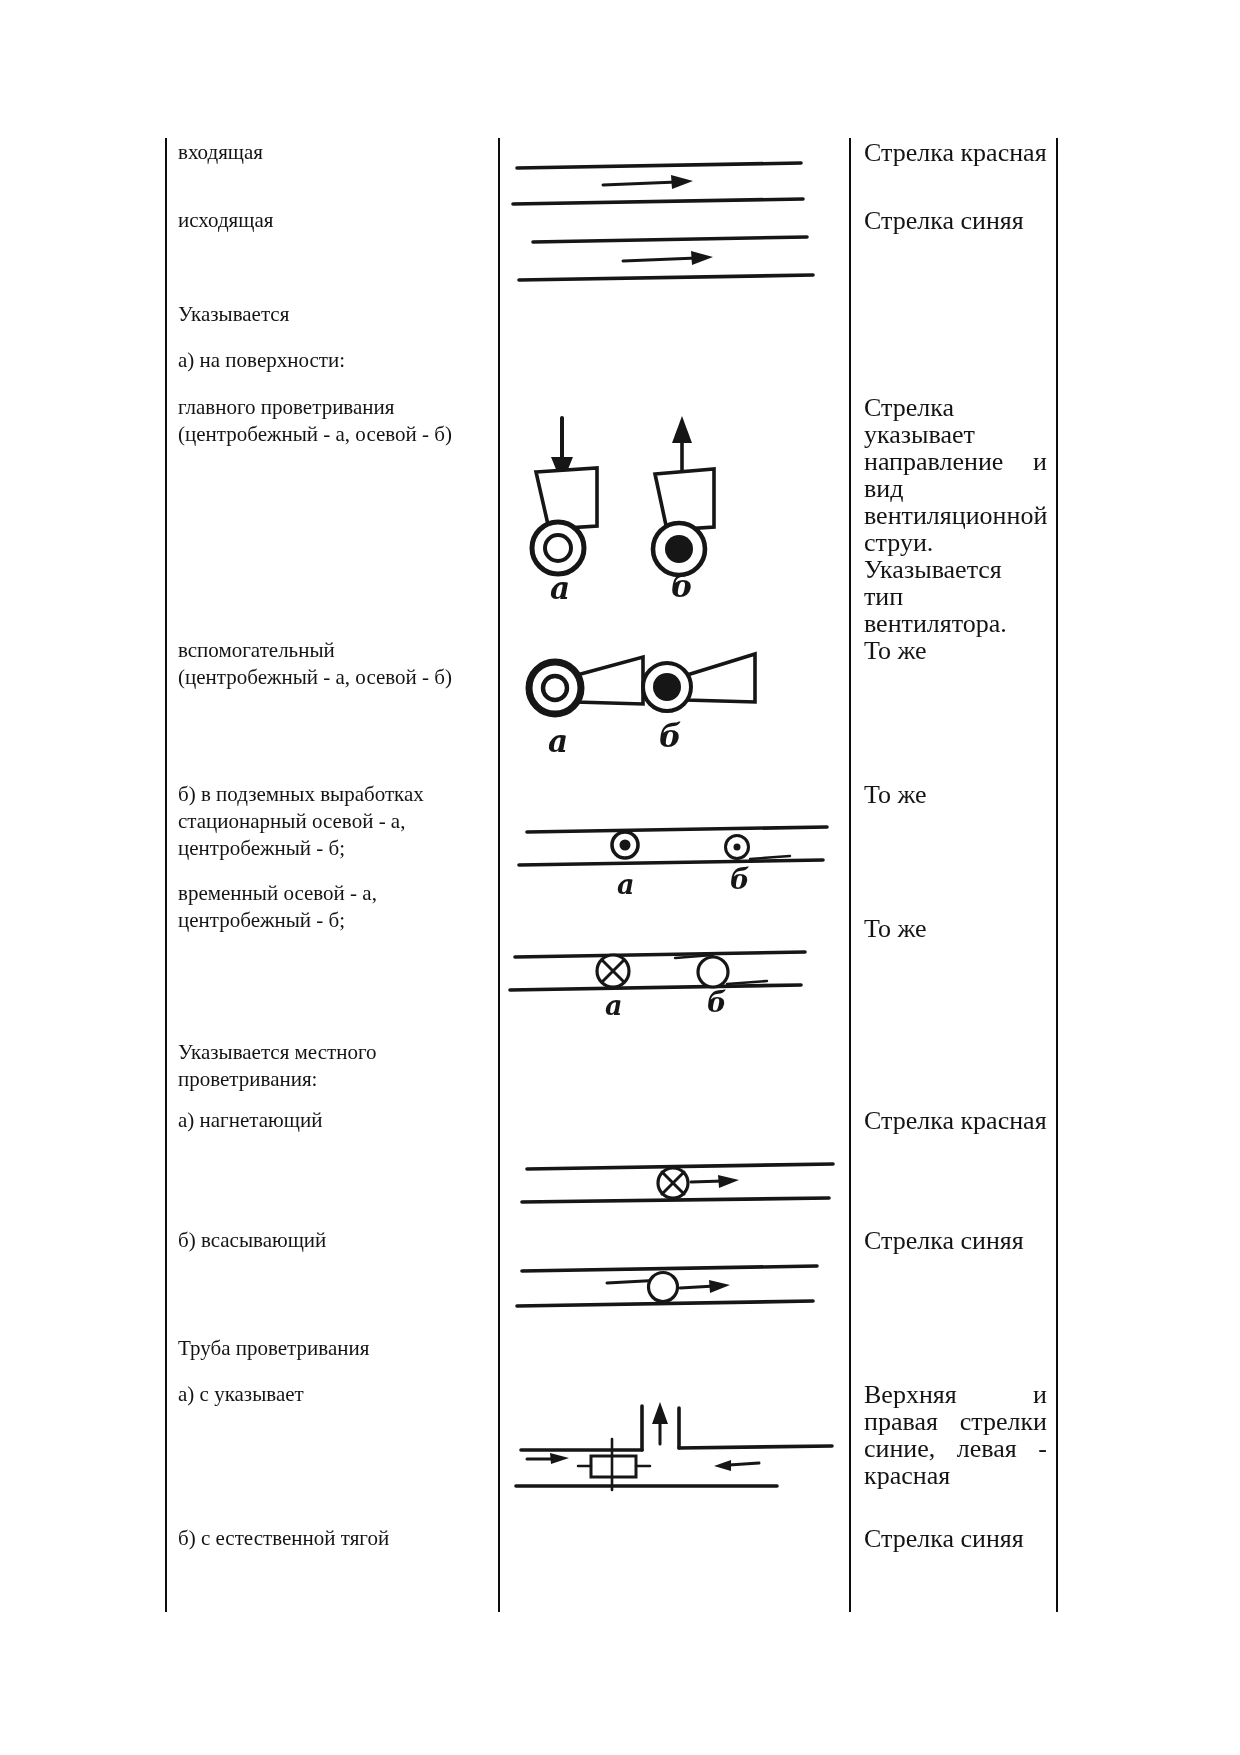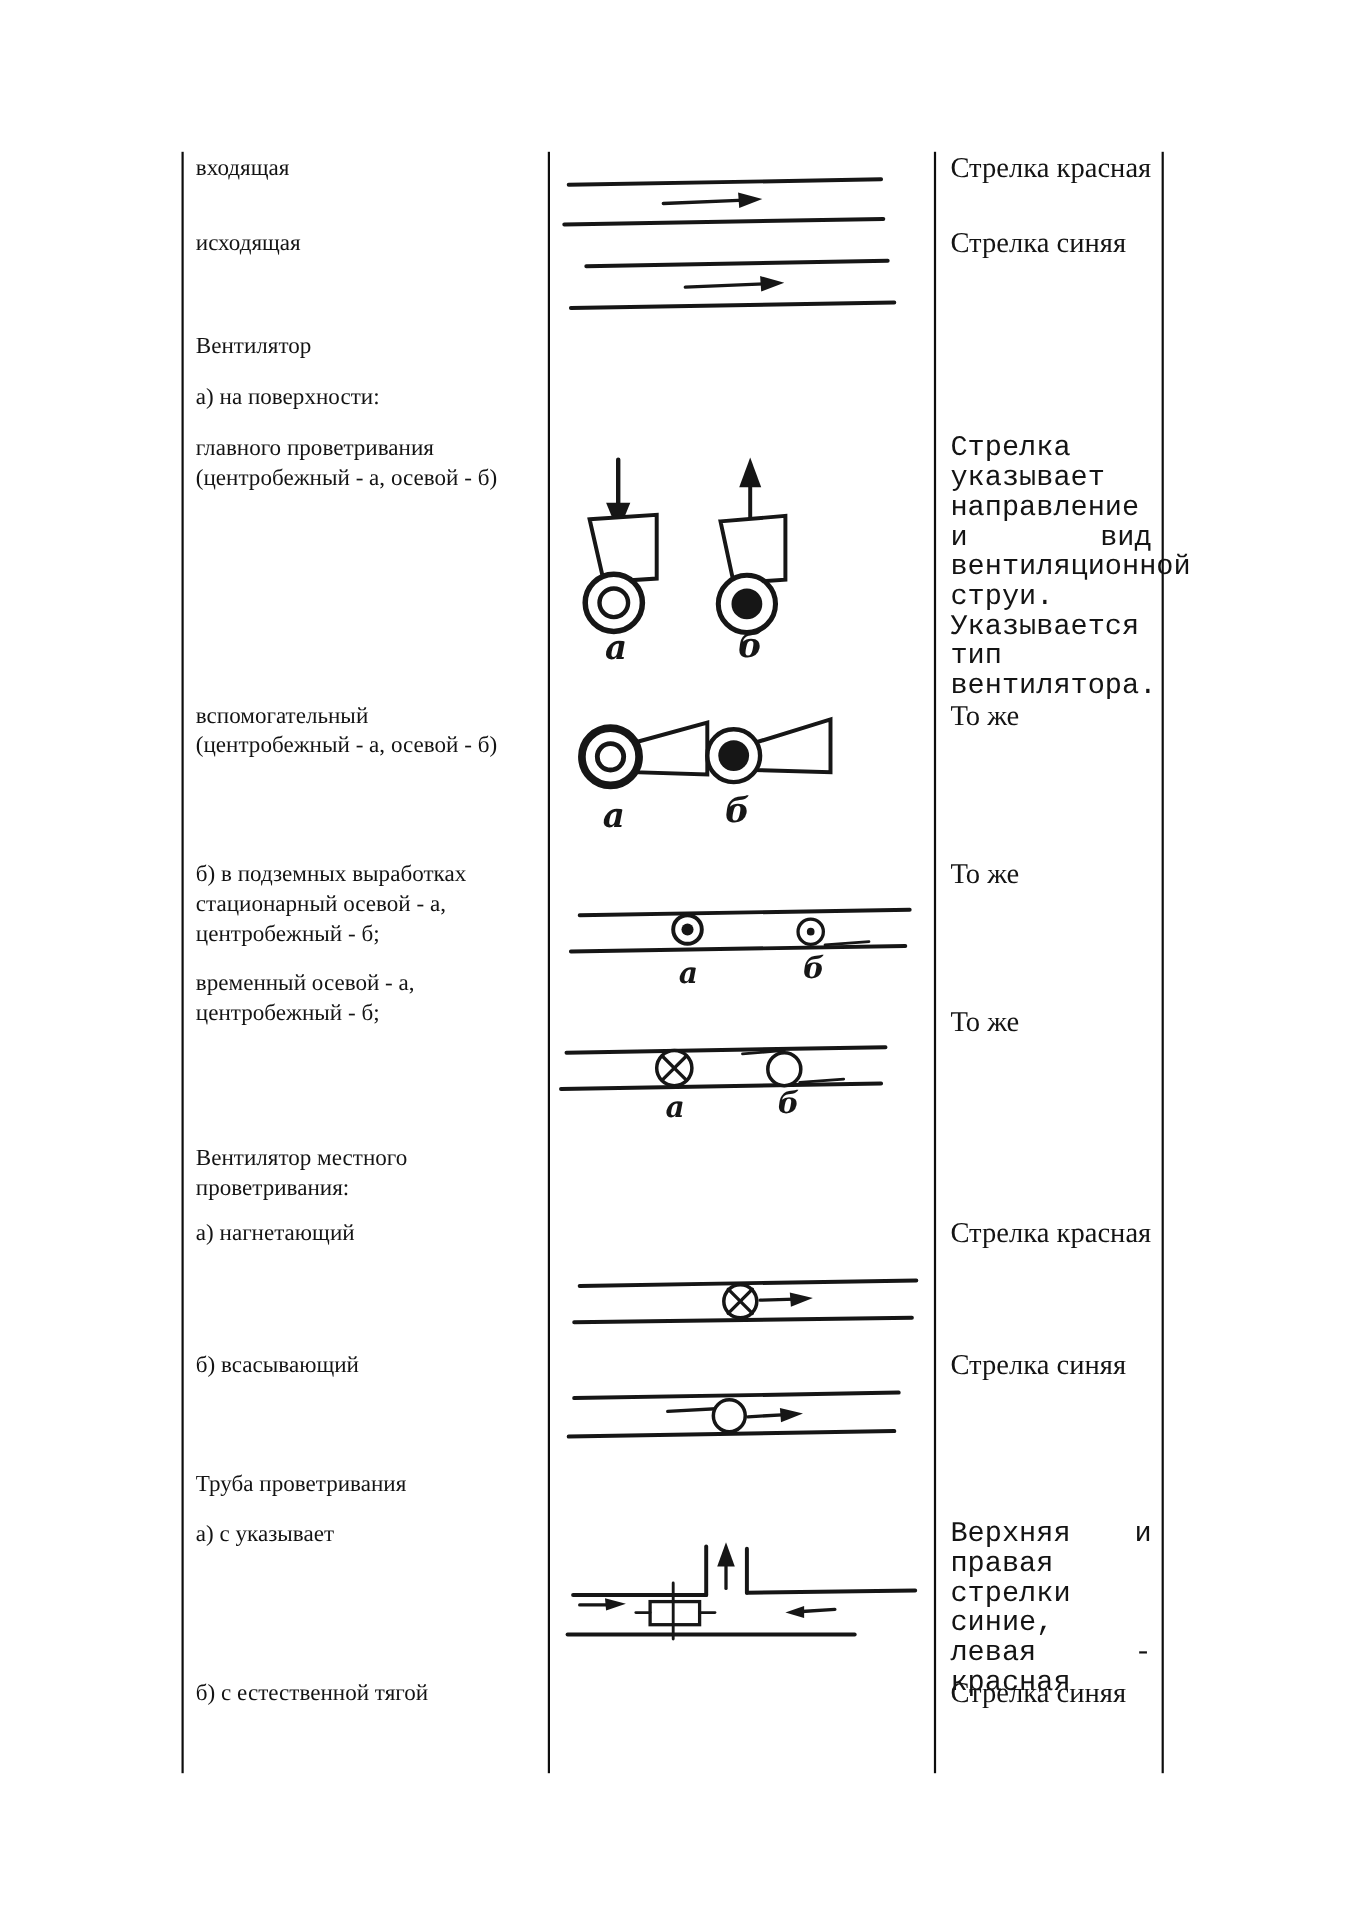--- a/index.html
+++ b/index.html
@@ -17,21 +17,21 @@
     background:#0d0d0d;
   }
   .c1{
     position:absolute;left:178px;width:302px;
     font-size:21px;line-height:27px;
   }
   .c3{
     position:absolute;left:864px;width:183px;
     font-size:26px;line-height:27px;
   }
-  .just{text-align:justify;font-family:Liberation Mono, monospace;}
+  .just{text-align:justify;}
   .sym{position:absolute;}
   .sym path, .sym line, .sym circle, .sym rect, .sym polyline{
     stroke:#161616;fill:none;stroke-linecap:round;
   }
   .sym polygon{fill:#161616;stroke:none;}
   .sym .housing{fill:#ffffff;stroke:#161616;}
   .sym .wfill{fill:#ffffff;}
   .sym .dot{fill:#161616;stroke:none;}
   .sym text{
     font-family:"DejaVu Serif", serif;
@@ -45,27 +45,27 @@
 
 <div class="page">
 
   <div class="vline" style="left:165px"></div>
   <div class="vline" style="left:498px"></div>
   <div class="vline" style="left:849px"></div>
   <div class="vline" style="left:1056px"></div>
 
   <div class="c1" style="top:139px">входящая</div>
   <div class="c1" style="top:207px">исходящая</div>
-  <div class="c1" style="top:301px">Вентилятор</div>
+  <div class="c1" style="top:301px">Указывается</div>
   <div class="c1" style="top:347px">а) на поверхности:</div>
   <div class="c1" style="top:637px">вспомогательный (центробежный - а, осевой - б)</div>
   <div class="c1" style="top:394px">главного проветривания (центробежный - а, осевой - б)</div>
   <div class="c1" style="top:781px">б) в подземных выработках стационарный осевой - а, центробежный - б;</div>
   <div class="c1" style="top:880px">временный осевой - а, центробежный - б;</div>
-  <div class="c1" style="top:1039px">Вентилятор местного проветривания:</div>
+  <div class="c1" style="top:1039px">Указывается местного проветривания:</div>
   <div class="c1" style="top:1107px">а) нагнетающий</div>
   <div class="c1" style="top:1227px">б) всасывающий</div>
   <div class="c1" style="top:1335px">Труба проветривания</div>
   <div class="c1" style="top:1381px">а) с указывает</div>
   <div class="c1" style="top:1525px">б) с естественной тягой</div>
 
   <div class="c3" style="top:139px">Стрелка красная</div>
   <div class="c3" style="top:207px">Стрелка синяя</div>
   <div class="c3 just" style="top:394px">Стрелка указывает направление и вид вентиляционной струи. Указывается тип вентилятора.</div>
   <div class="c3" style="top:637px">То же</div>

